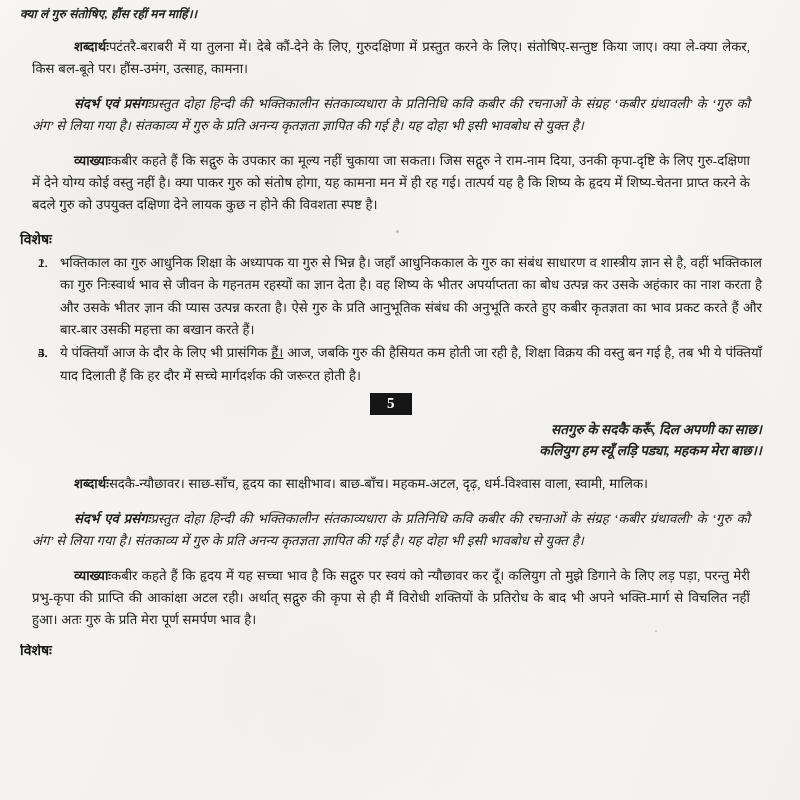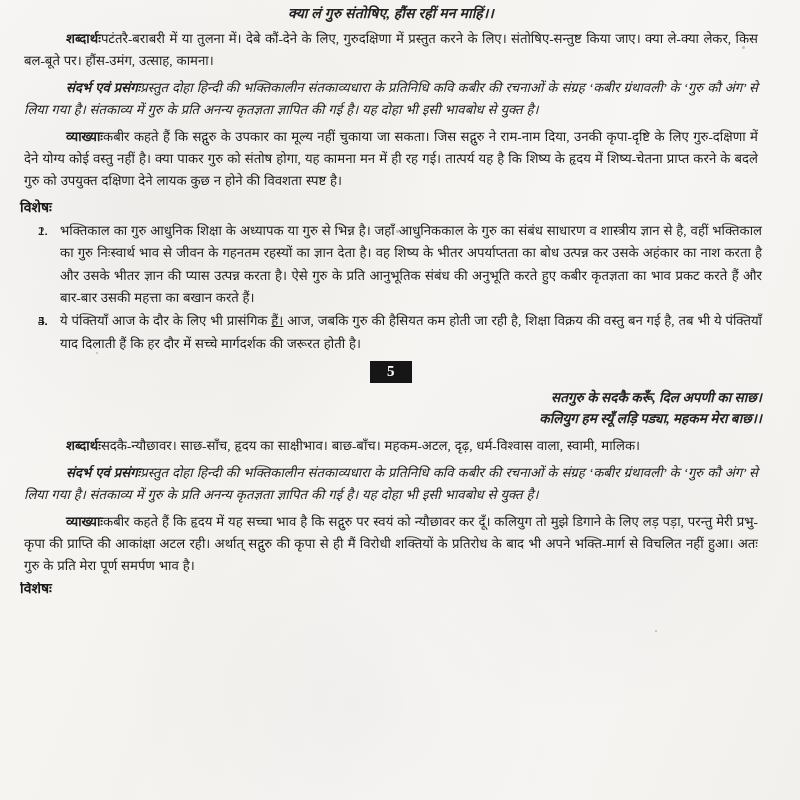--- a/index.html
+++ b/index.html
@@ -25,40 +25,39 @@
     padding: 0 38px 0 20px;
     color: #1a1a1a;
   }
   .content {
     position: relative;
     width: 742px;
   }
 
   
   .verse {
-    text-align: center;
     font-style: italic;
     font-weight: 700;
-    font-size: 14px;
+    font-size: 12px;
     line-height: 20px;
     letter-spacing: .2px;
     color: #232323;
   }
   .verse-top {
     padding-top: 4px;
     margin-bottom: 3px;
   }
 
   .para {
     font-size: 13.2px;
     line-height: 22.4px;
     text-align: justify;
     text-justify: inter-word;
     text-indent: 42px;
-    margin: 4px;
+    margin: 12px;
     color: #1e1e1e;
     word-spacing: .6px;
   }
   .para b, .lead {
     font-weight: 700;
   }
   .italicbody {
     font-style: italic;
   }
 

